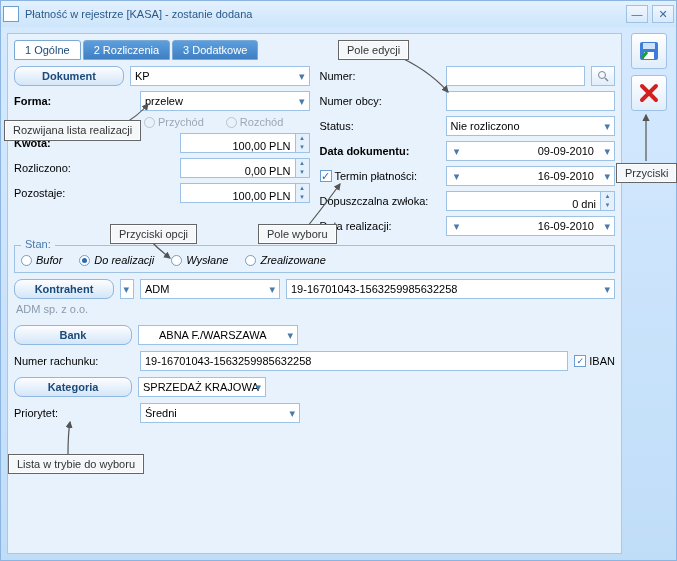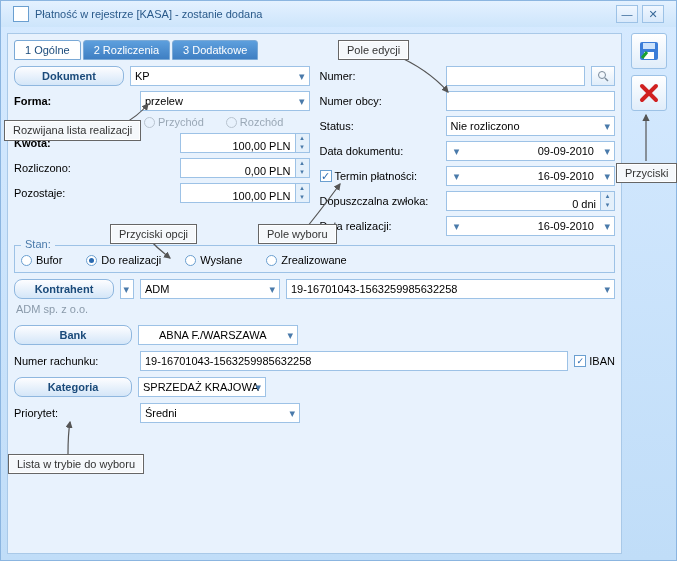--- a/index.html
+++ b/index.html
@@ -1,18 +1,18 @@
 <!DOCTYPE html>
 <html><head>
 <meta charset="utf-8">
 <style>
 * { box-sizing: border-box; font-family: Tahoma, Arial, sans-serif; font-size: 11px; }
 body { margin: 0; background: #cde5fb; width: 677px; height: 561px; overflow: hidden; }
 .window { width: 677px; height: 561px; background: linear-gradient(#d6eaff,#c0ddf8); border: 1px solid #8bb5e0; }
-.titlebar { height: 26px; display: flex; align-items: center; padding: 0 12px; background: linear-gradient(#e4f1ff,#cde5fb); }
+.titlebar { height: 26px; display: flex; align-items: center; padding: 0 2px; background: linear-gradient(#e4f1ff,#cde5fb); }
 .titlebar .ticon { width: 16px; height: 16px; border: 1px solid #6a9fd0; background: #fff; margin-right: 6px; }
 .titlebar .title { flex: 1; color: #2a5a8a; }
 .tb-btn { width: 22px; height: 18px; margin-left: 4px; background: linear-gradient(#f0f7ff,#d8e9fb); border: 1px solid #9dc2e6; text-align: center; line-height: 16px; color: #3a6a9a; cursor: pointer; }
 
 .client { display: flex; padding: 6px; gap: 6px; height: calc(100% - 26px); }
 .mainpane { flex: 1; background: #e8f2fd; border: 1px solid #a9c9e8; padding: 6px; position: relative; }
 .sidebar { width: 42px; display: flex; flex-direction: column; gap: 6px; align-items: center; }
 .side-btn { width: 36px; height: 36px; background: linear-gradient(#fff,#e0edfa); border: 1px solid #9dc2e6; border-radius: 3px; display: flex; align-items: center; justify-content: center; cursor: pointer; }
 
 .tabs { display: flex; gap: 2px; margin-bottom: 6px; }
@@ -28,26 +28,26 @@
 .lbl { width:120px; }
 .lbl.bold { font-weight:bold; }
 .input, .select { flex:1; background:#fff; border:1px solid #9dc2e6; height:20px; padding:0 4px; display:flex; align-items:center; position:relative; }
 .select::after { content:"▾"; position:absolute; right:4px; color:#4a7aaa; }
 .disabled-radio { color:#9aa8b6; display:inline-flex; align-items:center; gap:3px; margin-right:16px; }
 .numbox { width:130px; background:#fff; border:1px solid #9dc2e6; height:20px; display:flex; align-items:flex-end; justify-content:flex-end; padding-right:18px; position:relative; }
 .numbox .spin { position:absolute; right:0; top:0; bottom:0; width:14px; display:flex; flex-direction:column; }
 .numbox .spin span { flex:1; font-size:7px; text-align:center; color:#4a7aaa; background:#e4f0fb; border-left:1px solid #9dc2e6; }
 
 .lbl-r { width:120px; }
-.lbl-r.bold { font-weight:normal; }
+.lbl-r.bold { font-weight:bold; }
 .small-input { flex:1; }
 
 .stan-box { border:1px solid #9dc2e6; padding:4px 6px; margin-top:4px; position:relative; }
 .stan-title { position:absolute; top:-8px; left:6px; background:#e8f2fd; padding:0 4px; color:#4a7aaa; }
-.radios { display:flex; gap:24px; padding:4px 0 2px; }
+.radios { display:flex; gap:17px; padding:4px 0 2px;font-style:italic; }
 .radio { display:inline-flex; align-items:center; gap:4px; cursor:pointer; }
 .radio .dot { width:11px; height:11px; border:1px solid #6a9fd0; border-radius:50%; display:inline-flex; align-items:center; justify-content:center; background:#fff; }
 .radio.sel .dot::after { content:""; width:5px; height:5px; background:#2a6ab0; border-radius:50%; }
 
 .wide-row { display:flex; gap:6px; margin-top:6px; align-items:center; }
 .dimline { color:#8a9aaa; padding:4px 2px; }
 .cb { display:inline-flex; align-items:center; gap:3px; }
 .cb .box{ width:12px; height:12px; border:1px solid #6a9fd0; background:#fff; display:inline-flex; align-items:center; justify-content:center; font-size:9px; color:#2a6ab0; }
 .srch-btn { width:24px; height:20px; border:1px solid #9dc2e6; background:linear-gradient(#fff,#e0edfa); display:flex; align-items:center; justify-content:center; cursor:pointer; }
 

